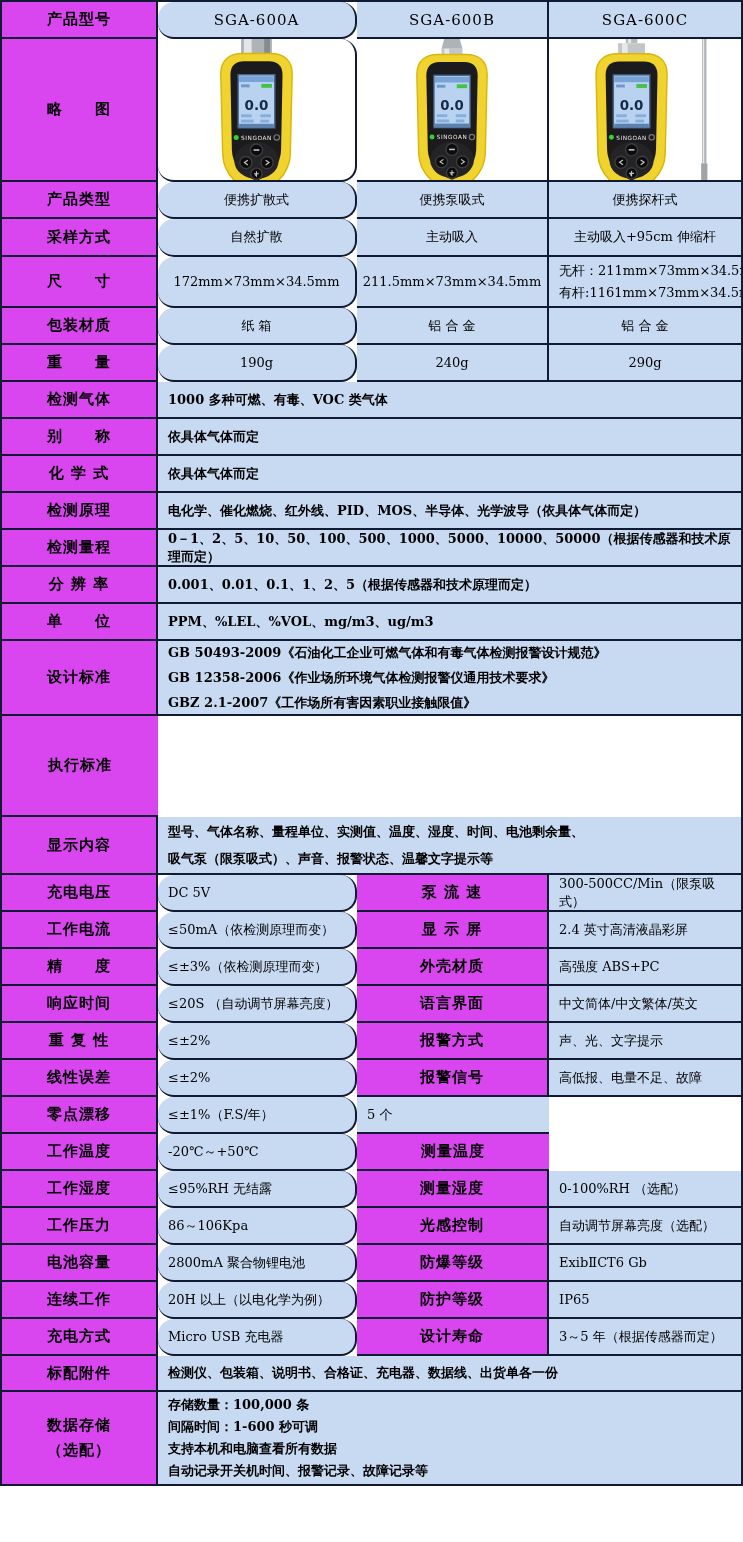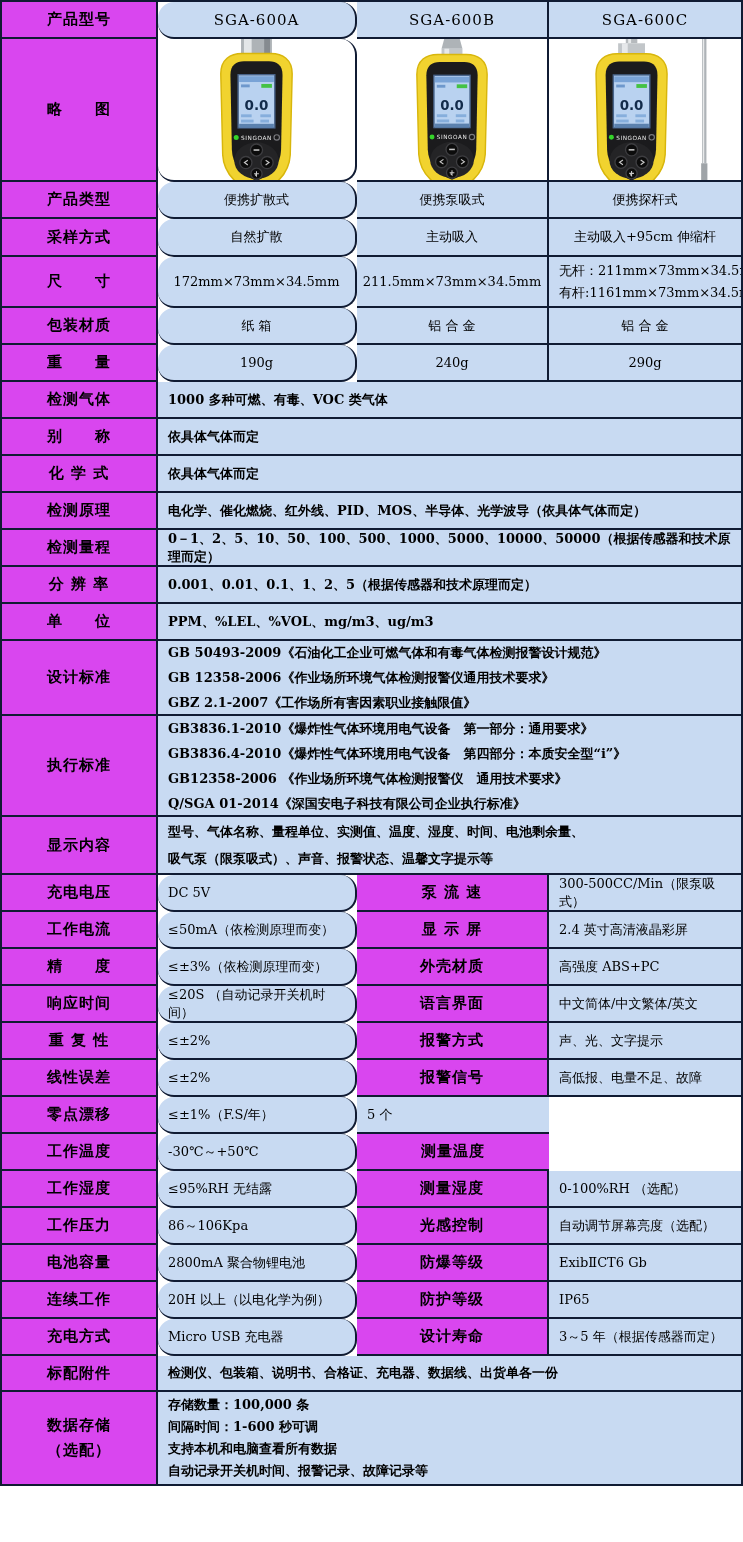--- a/index.html
+++ b/index.html
@@ -182,26 +182,20 @@
     <div class="td label c0">设计标准</div>
     <div class="td value span3 multi">
       <div>GB 50493-2009《石油化工企业可燃气体和有毒气体检测报警设计规范》</div>
       <div>GB 12358-2006《作业场所环境气体检测报警仪通用技术要求》</div>
       <div>GBZ 2.1-2007《工作场所有害因素职业接触限值》</div>
     </div>
   </div>
 
   <div class="tr h101">
     <div class="td label c0">执行标准</div>
-    <div class="td value span3 multi">
-      <div>GB3836.1-2010《爆炸性气体环境用电气设备　第一部分：通用要求》</div>
-      <div>GB3836.4-2010《爆炸性气体环境用电气设备　第四部分：本质安全型“i”》</div>
-      <div>GB12358-2006 《作业场所环境气体检测报警仪　通用技术要求》</div>
-      <div>Q/SGA 01-2014《深国安电子科技有限公司企业执行标准》</div>
-    </div>
   </div>
 
   <div class="tr h58">
     <div class="td label c0">显示内容</div>
     <div class="td value span3 multi lh27">
       <div>型号、气体名称、量程单位、实测值、温度、湿度、时间、电池剩余量、</div>
       <div>吸气泵（限泵吸式）、声音、报警状态、温馨文字提示等</div>
     </div>
   </div>
 
@@ -218,21 +212,21 @@
     <div class="td value c3 left">2.4 英寸高清液晶彩屏</div>
   </div>
   <div class="tr h37">
     <div class="td label c0">精　　度</div>
     <div class="td value c1 left">≤±3%（依检测原理而变）</div>
     <div class="td label c2">外壳材质</div>
     <div class="td value c3 left">高强度 ABS+PC</div>
   </div>
   <div class="tr h37">
     <div class="td label c0">响应时间</div>
-    <div class="td value c1 left">≤20S （自动记录开关机时间）</div>
+    <div class="td value c1 left">≤20S （自动调节屏幕亮度）</div>
     <div class="td label c2">语言界面</div>
     <div class="td value c3 left">中文简体/中文繁体/英文</div>
   </div>
   <div class="tr h37">
     <div class="td label c0">重 复 性</div>
     <div class="td value c1 left">≤±2%</div>
     <div class="td label c2">报警方式</div>
     <div class="td value c3 left">声、光、文字提示</div>
   </div>
   <div class="tr h37">
@@ -241,21 +235,21 @@
     <div class="td label c2">报警信号</div>
     <div class="td value c3 left">高低报、电量不足、故障</div>
   </div>
   <div class="tr h37">
     <div class="td label c0">零点漂移</div>
     <div class="td value c1 left">≤±1%（F.S/年）</div>
     <div class="td value c3 left">5 个</div>
   </div>
   <div class="tr h37">
     <div class="td label c0">工作温度</div>
-    <div class="td value c1 left">-30℃～+50℃</div>
+    <div class="td value c1 left">-20℃～+50℃</div>
     <div class="td label c2">测量温度</div>
   </div>
   <div class="tr h37">
     <div class="td label c0">工作湿度</div>
     <div class="td value c1 left">≤95%RH 无结露</div>
     <div class="td label c2">测量湿度</div>
     <div class="td value c3 left">0-100%RH （选配）</div>
   </div>
   <div class="tr h37">
     <div class="td label c0">工作压力</div>

